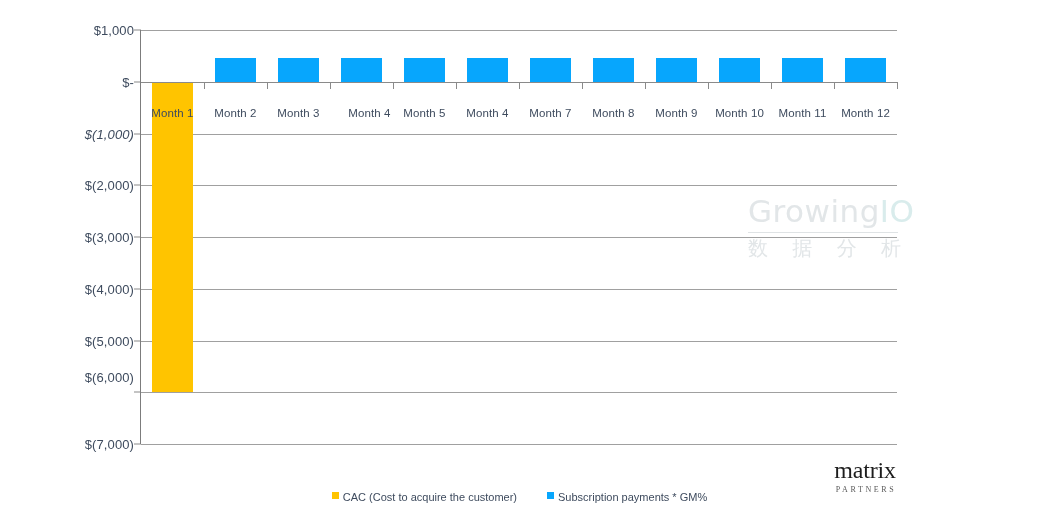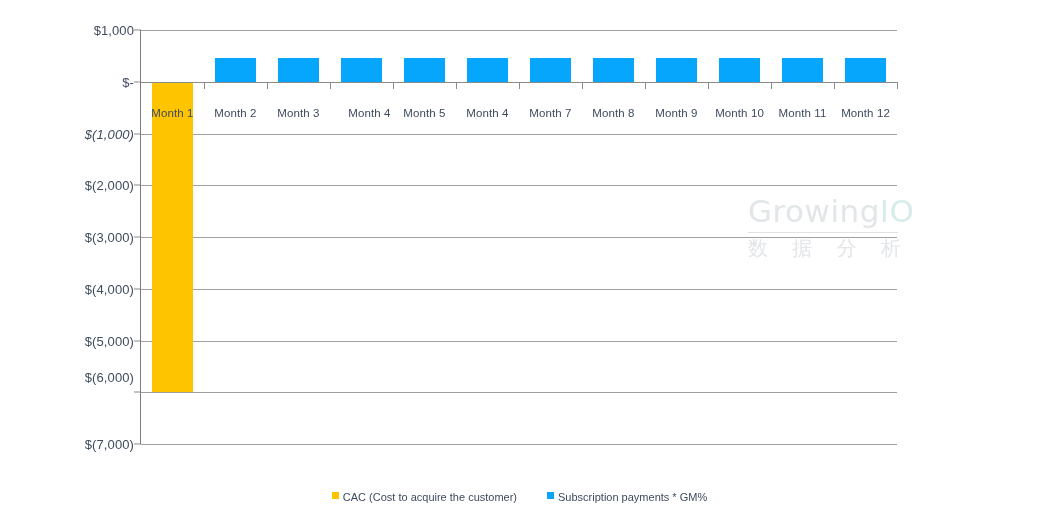--- a/index.html
+++ b/index.html
@@ -301,14 +301,18 @@
         <span>Subscription payments * GM%</span>
       </div>
     </div>
 
   <div class="watermark">
     <div class="wm-text"><span>Growing</span><span class="wm-io">IO</span></div>
     <div class="wm-rule"></div>
     <div class="wm-cn">数 据 分 析</div>
   </div>
 
+  <div class="brand">
+    <div class="brand-name">matrix</div>
+    <div class="brand-sub">PARTNERS</div>
+  </div>
 
 </div>
 
 </body></html>

